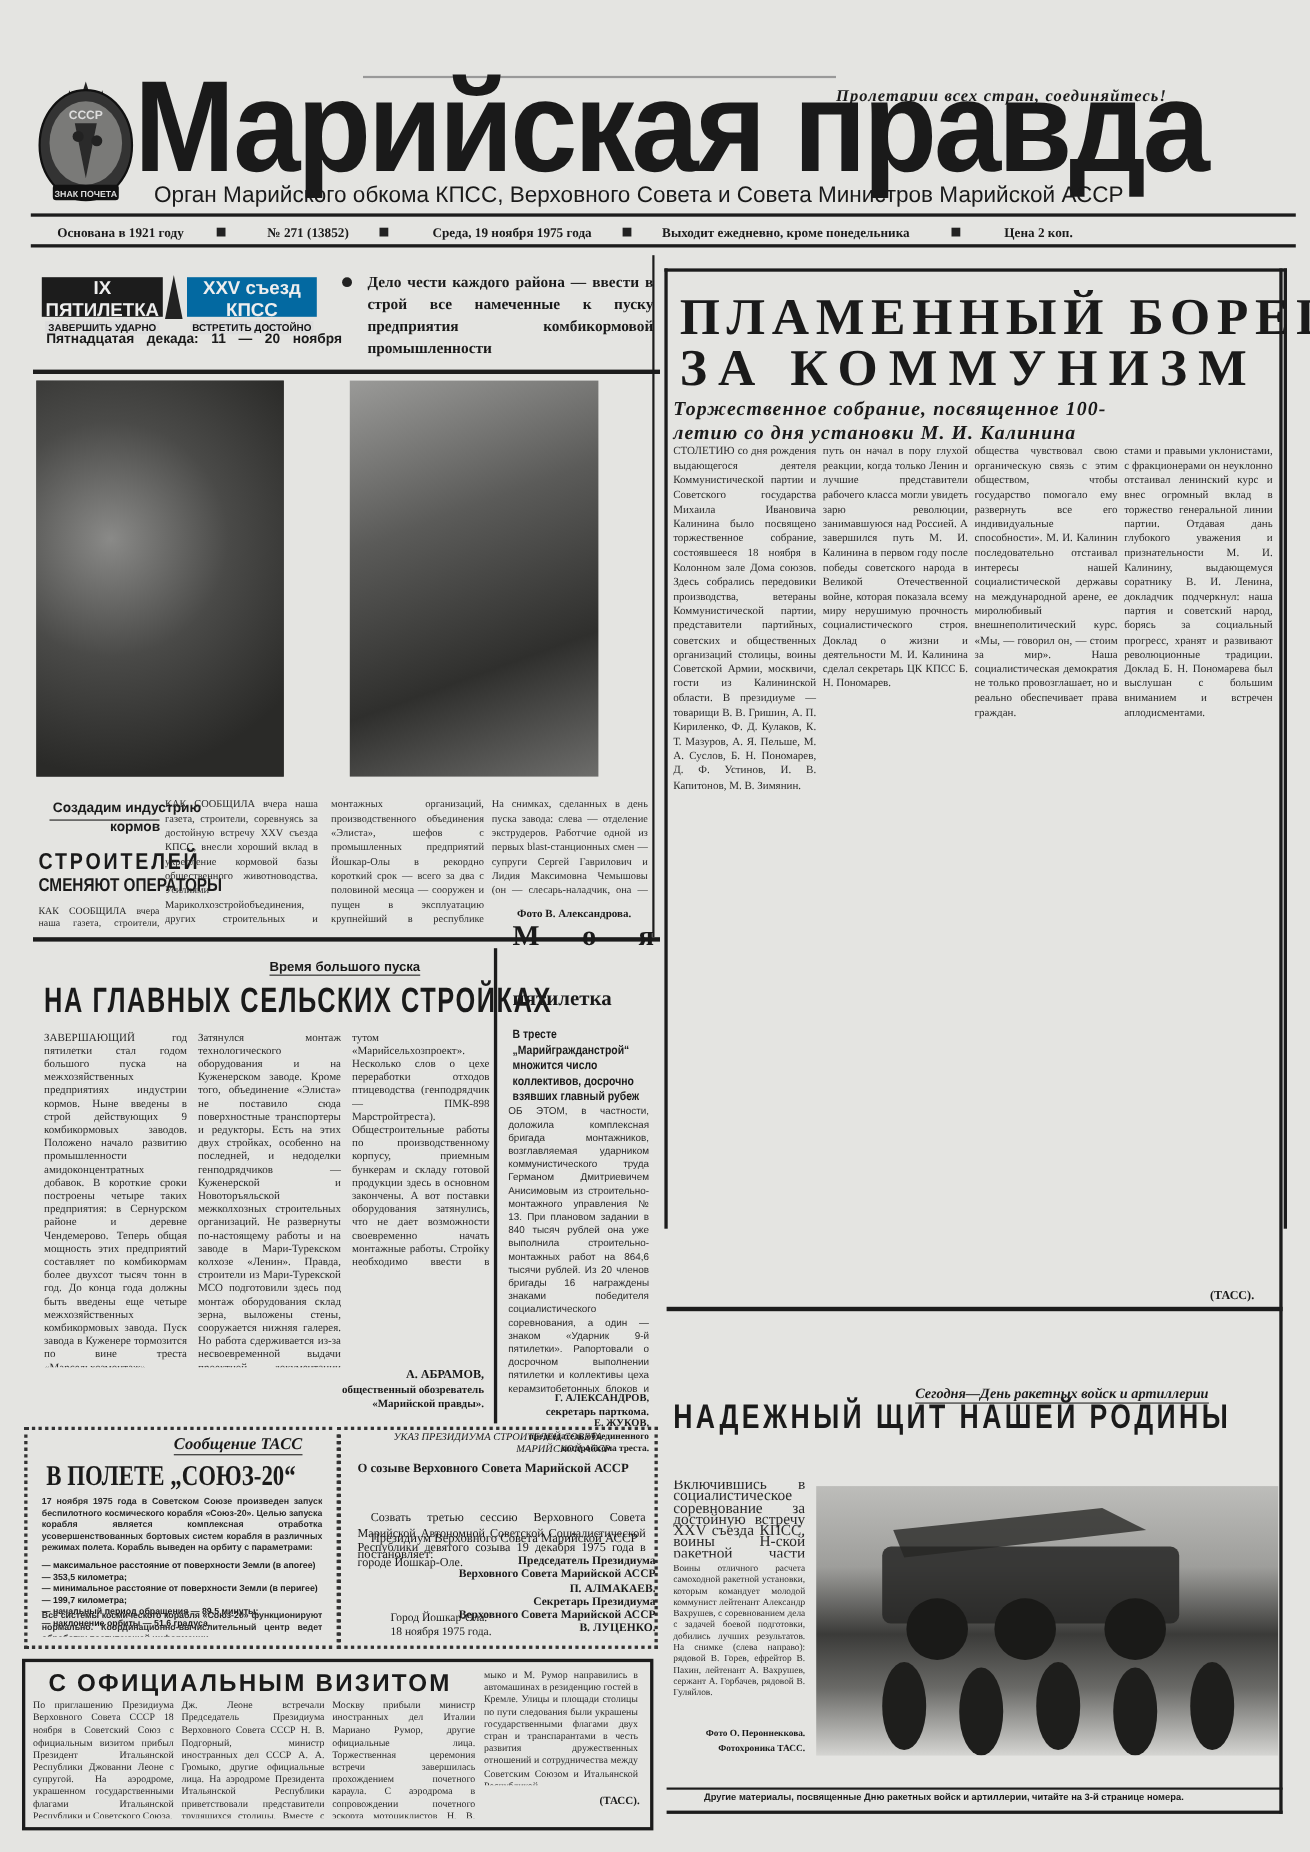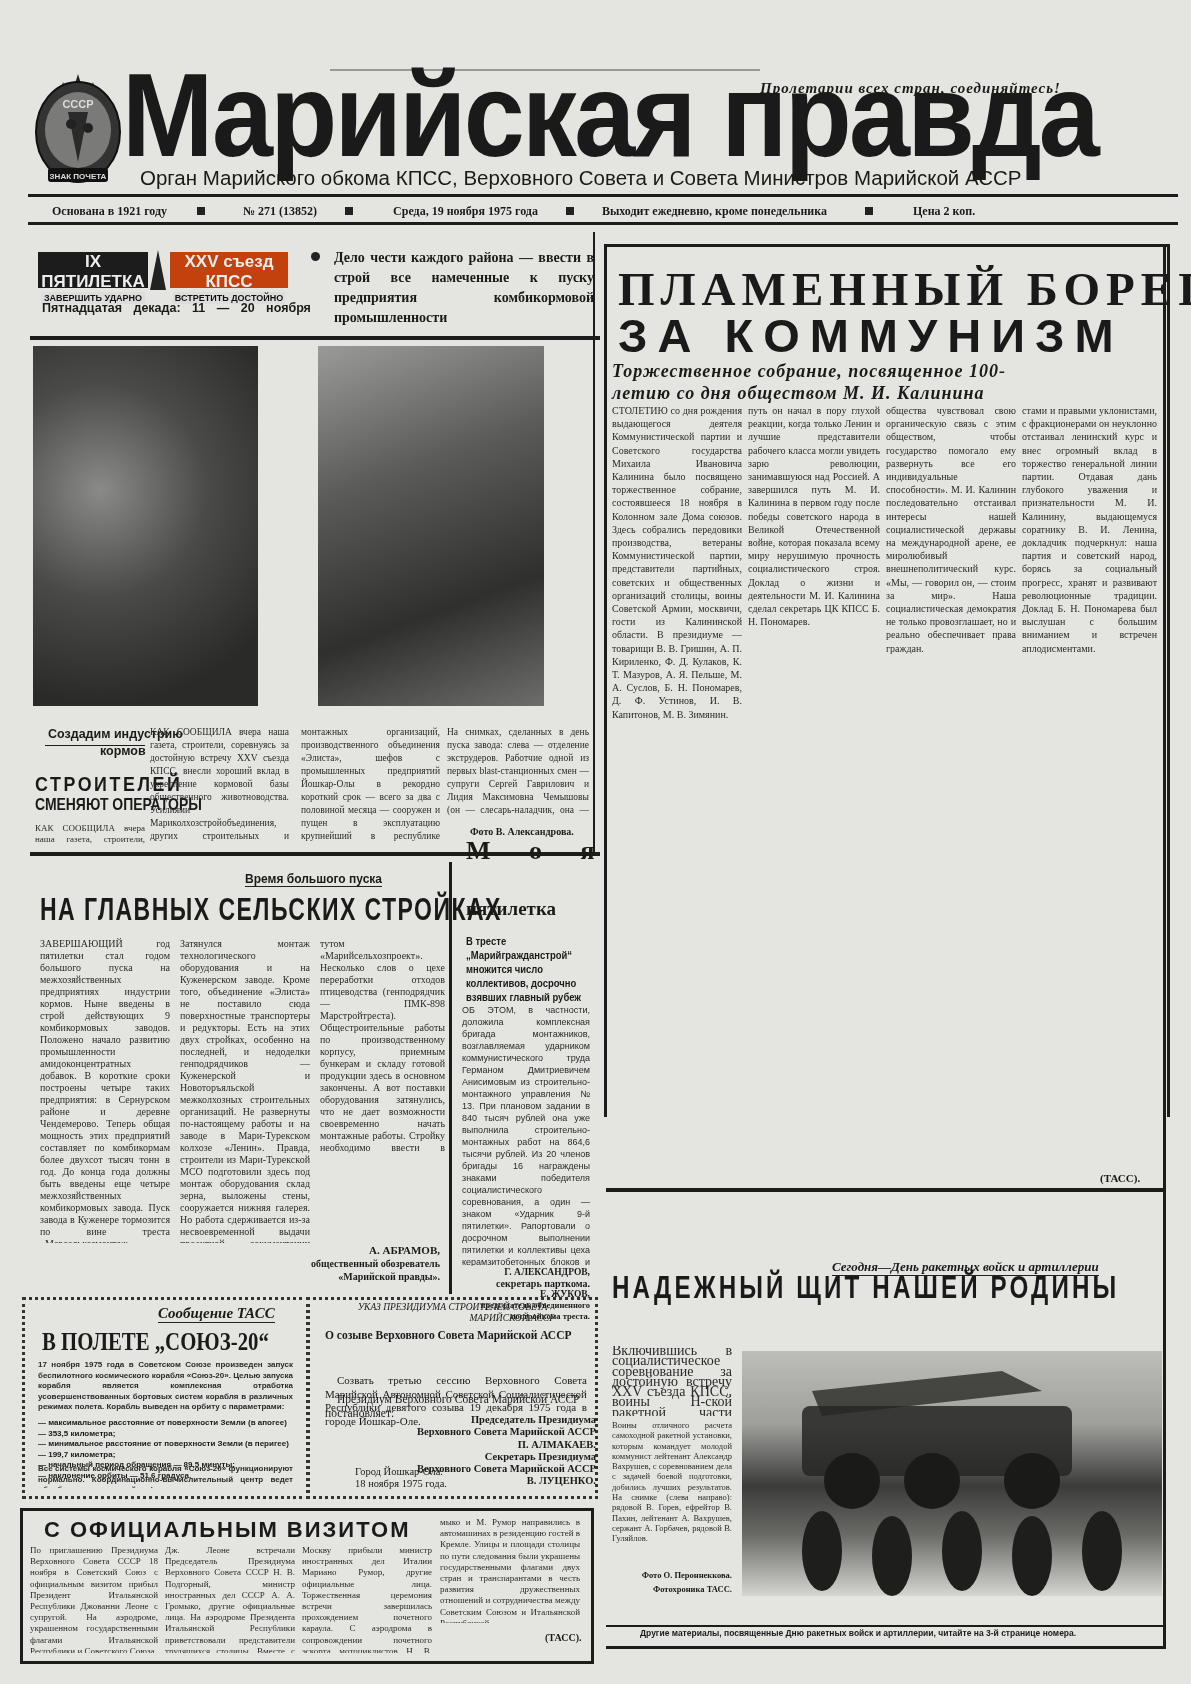--- a/index.html
+++ b/index.html
@@ -60,21 +60,21 @@
   <span style="display:inline-block;width:8px;height:8px;background:#222;margin:0 40px 0 38px;"></span>
   <span>Цена 2 коп.</span>
 </div>
 <div class="rule" style="left:28px;top:222px;width:1150px;height:3px;"></div>
 
 <div class="abs" style="left:38px;top:252px;width:110px;height:36px;background:#1c1c1c;color:#eee;text-align:center;">
   <div class="cond" style="font-size:17px;line-height:20px;">IX ПЯТИЛЕТКА</div>
   <div class="cond" style="font-size:9px;line-height:12px;background:#ddd;color:#111;margin:0 3px;">ЗАВЕРШИТЬ УДАРНО</div>
 </div>
 <div class="abs" style="left:150px;top:250px;width:0;height:0;border-left:8px solid transparent;border-right:8px solid transparent;border-bottom:40px solid #222;"></div>
-<div class="abs" style="left:170px;top:252px;width:118px;height:36px;background:#c2410c;color:#eee;text-align:center;">
+<div class="abs" style="left:170px;top:252px;width:118px;height:36px;background:#0369a1;color:#eee;text-align:center;">
   <div class="cond" style="font-size:17px;line-height:20px;">XXV съезд КПСС</div>
   <div class="cond" style="font-size:9px;line-height:12px;background:#ddd;color:#111;margin:0 3px;">ВСТРЕТИТЬ ДОСТОЙНО</div>
 </div>
 <div class="abs" style="left:42px;top:301px;font-family:'Liberation Sans',sans-serif;font-weight:bold;font-size:12.5px;word-spacing:8px;">Пятнадцатая декада: 11 — 20 ноября</div>
 
 <div class="abs" style="left:311px;top:252px;width:9px;height:9px;border-radius:50%;background:#222;"></div>
 <div class="abs" style="left:334px;top:248px;width:260px;font-weight:bold;font-size:14px;line-height:20px;text-align:justify;">Дело чести каждого района — ввести в строй все намеченные к пуску предприятия комбикормовой промышленности</div>
 
 <div class="rule" style="left:30px;top:336px;width:570px;height:4px;"></div>
 
@@ -93,22 +93,22 @@
 <div class="col txt" style="left:150px;top:726px;width:290px;height:120px;column-count:2;column-gap:12px;font-size:9.5px;line-height:13px;">
   <span>КАК СООБЩИЛА вчера наша газета, строители, соревнуясь за достойную встречу XXV съезда КПСС, внесли хороший вклад в укрепление кормовой базы общественного животноводства. Усилиями Мариколхозстройобъединения, других строительных и монтажных организаций, производственного объединения «Элиста», шефов с промышленных предприятий Йошкар-Олы в рекордно короткий срок — всего за два с половиной месяца — сооружен и пущен в эксплуатацию крупнейший в республике Сернурский завод амидоконцентратных добавок в деревне Чендемерово.</span>
 </div>
 <div class="col txt" style="left:447px;top:726px;width:142px;height:90px;font-size:9.5px;line-height:13px;">На снимках, сделанных в день пуска завода: слева — отделение экструдеров. Работчие одной из первых blast-станционных смен — супруги Сергей Гаврилович и Лидия Максимовна Чемышовы (он — слесарь-наладчик, она — оператор) и старший оператор Василий Семенович Богданов с первой продукцией; справа — в отделении дозирования завода.</div>
 <div class="abs" style="left:470px;top:826px;font-size:10px;font-weight:bold;">Фото В. Александрова.</div>
 
 <div class="rule" style="left:30px;top:852px;width:570px;height:4px;"></div>
 
 <div class="box" style="left:604px;top:244px;width:560px;height:870px;border-width:3px;border-bottom:none;"></div>
 <div class="abs" style="left:618px;top:262px;font-family:'Liberation Serif',serif;font-weight:bold;font-size:47px;letter-spacing:6px;white-space:nowrap;">ПЛАМЕННЫЙ БОРЕЦ</div>
-<div class="abs" style="left:618px;top:308px;font-family:Liberation Sans, sans-serif;font-weight:bold;font-size:47px;letter-spacing:10px;white-space:nowrap;">ЗА КОММУНИЗМ</div>
-<div class="abs" style="left:612px;top:360px;width:440px;font-weight:bold;font-style:italic;font-size:18px;line-height:22px;letter-spacing:1px;">Торжественное собрание, посвященное 100-летию со дня обществом М. И. Калинина</div>
+<div class="abs" style="left:618px;top:308px;font-family:Liberation Serif, serif;font-weight:bold;font-size:47px;letter-spacing:10px;white-space:nowrap;">ЗА КОММУНИЗМ</div>
+<div class="abs" style="left:612px;top:360px;width:440px;font-weight:bold;font-style:italic;font-size:18px;line-height:22px;letter-spacing:1px;">Торжественное собрание, посвященное 100-летию со дня установки М. И. Калинина</div>
 
 <div class="col txt" style="left:612px;top:404px;width:130px;height:690px;line-height:13.2px;">СТОЛЕТИЮ со дня рождения выдающегося деятеля Коммунистической партии и Советского государства Михаила Ивановича Калинина было посвящено торжественное собрание, состоявшееся 18 ноября в Колонном зале Дома союзов. Здесь собрались передовики производства, ветераны Коммунистической партии, представители партийных, советских и общественных организаций столицы, воины Советской Армии, москвичи, гости из Калининской области. В президиуме — товарищи В. В. Гришин, А. П. Кириленко, Ф. Д. Кулаков, К. Т. Мазуров, А. Я. Пельше, М. А. Суслов, Б. Н. Пономарев, Д. Ф. Устинов, И. В. Капитонов, М. В. Зимянин.</div>
 <div class="col txt" style="left:748px;top:404px;width:132px;height:690px;line-height:13.2px;">путь он начал в пору глухой реакции, когда только Ленин и лучшие представители рабочего класса могли увидеть зарю революции, занимавшуюся над Россией. А завершился путь М. И. Калинина в первом году после победы советского народа в Великой Отечественной войне, которая показала всему миру нерушимую прочность социалистического строя. Доклад о жизни и деятельности М. И. Калинина сделал секретарь ЦК КПСС Б. Н. Пономарев.</div>
 <div class="col txt" style="left:886px;top:404px;width:130px;height:690px;line-height:13.2px;">общества чувствовал свою органическую связь с этим обществом, чтобы государство помогало ему развернуть все его индивидуальные способности». М. И. Калинин последовательно отстаивал интересы нашей социалистической державы на международной арене, ее миролюбивый внешнеполитический курс. «Мы, — говорил он, — стоим за мир». Наша социалистическая демократия не только провозглашает, но и реально обеспечивает права граждан.</div>
 <div class="col txt" style="left:1022px;top:404px;width:135px;height:650px;line-height:13.2px;">стами и правыми уклонистами, с фракционерами он неуклонно отстаивал ленинский курс и внес огромный вклад в торжество генеральной линии партии. Отдавая дань глубокого уважения и признательности М. И. Калинину, выдающемуся соратнику В. И. Ленина, докладчик подчеркнул: наша партия и советский народ, борясь за социальный прогресс, хранят и развивают революционные традиции. Доклад Б. Н. Пономарева был выслушан с большим вниманием и встречен аплодисментами.</div>
 <div class="abs" style="left:1100px;top:1172px;font-size:11px;font-weight:bold;">(ТАСС).</div>
 
 <div class="rule" style="left:606px;top:1188px;width:560px;height:4px;"></div>
 
 <div class="abs" style="left:245px;top:872px;font-family:'Liberation Sans',sans-serif;font-weight:bold;font-size:12px;border-bottom:1px solid #222;">Время большого пуска</div>

